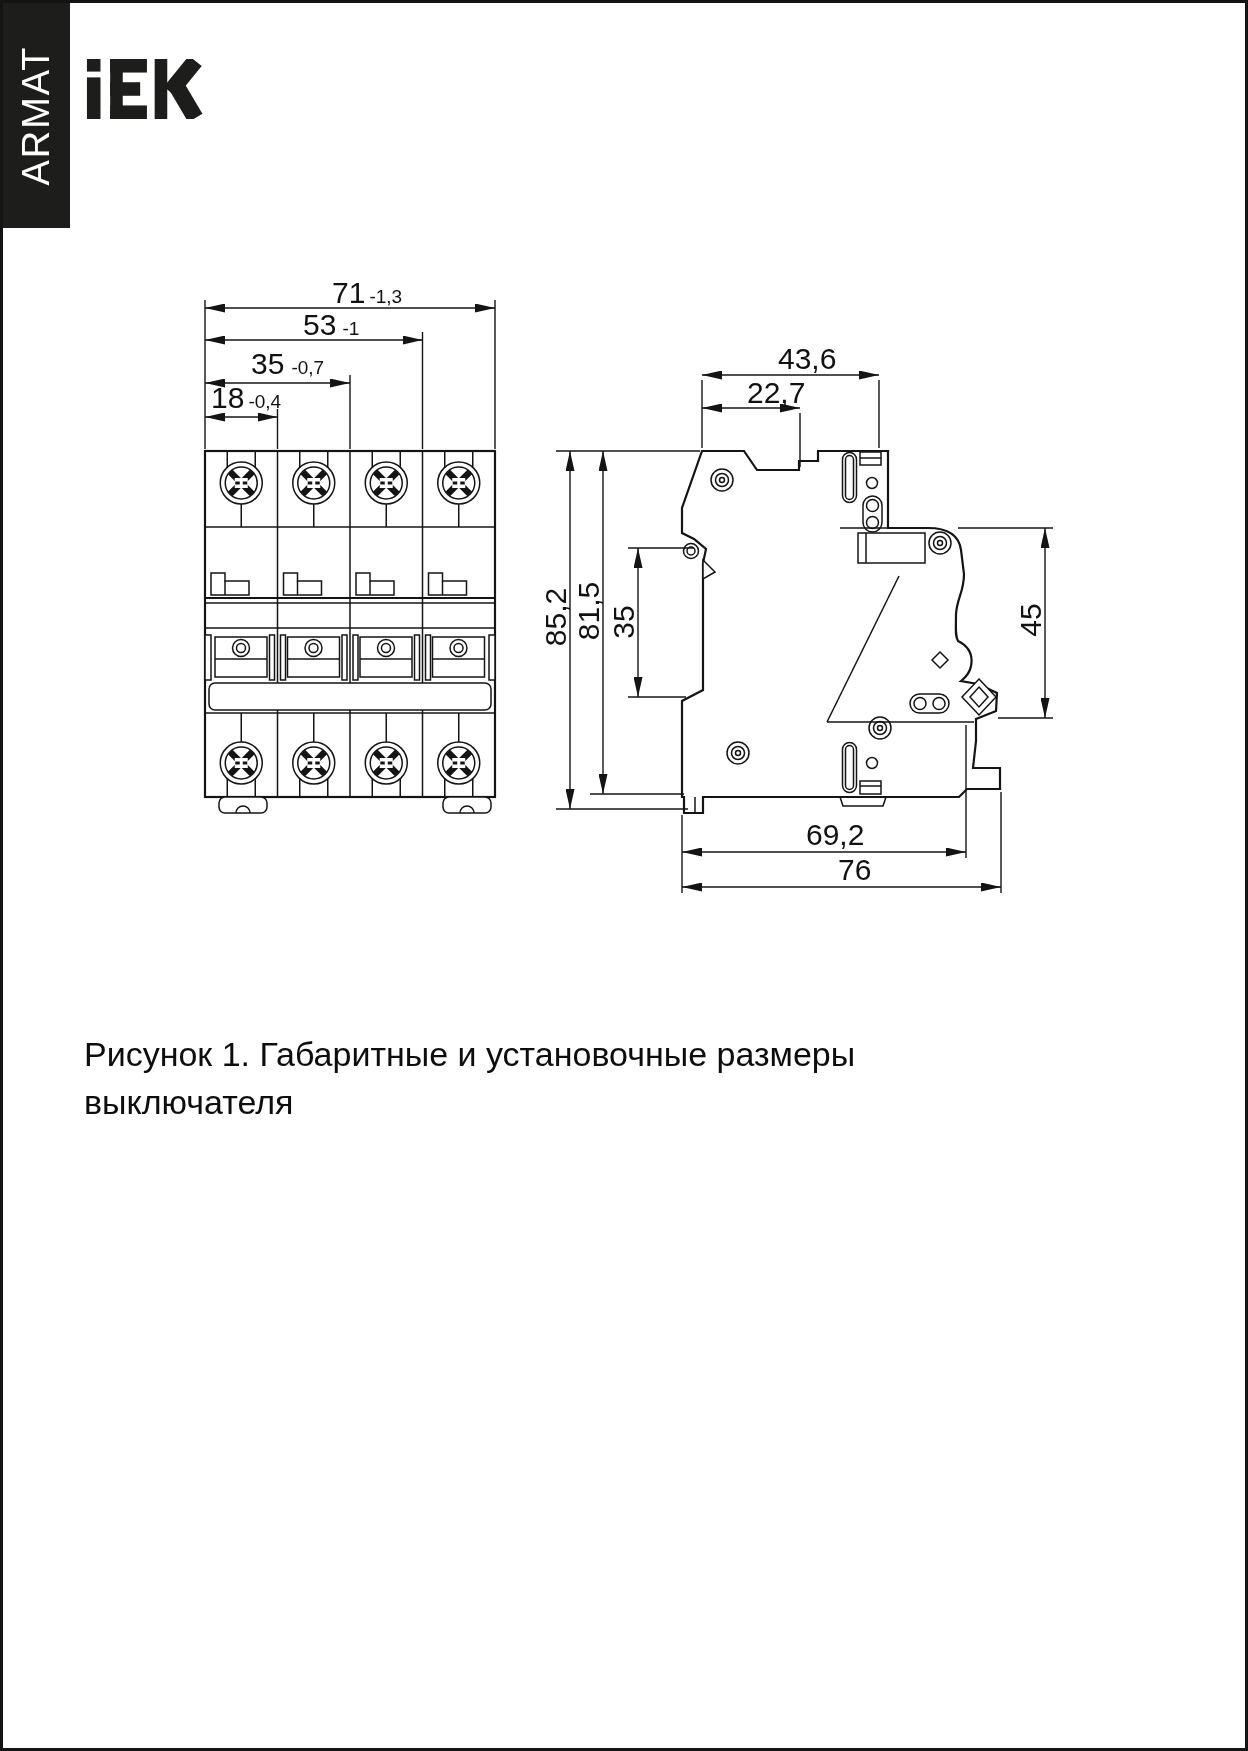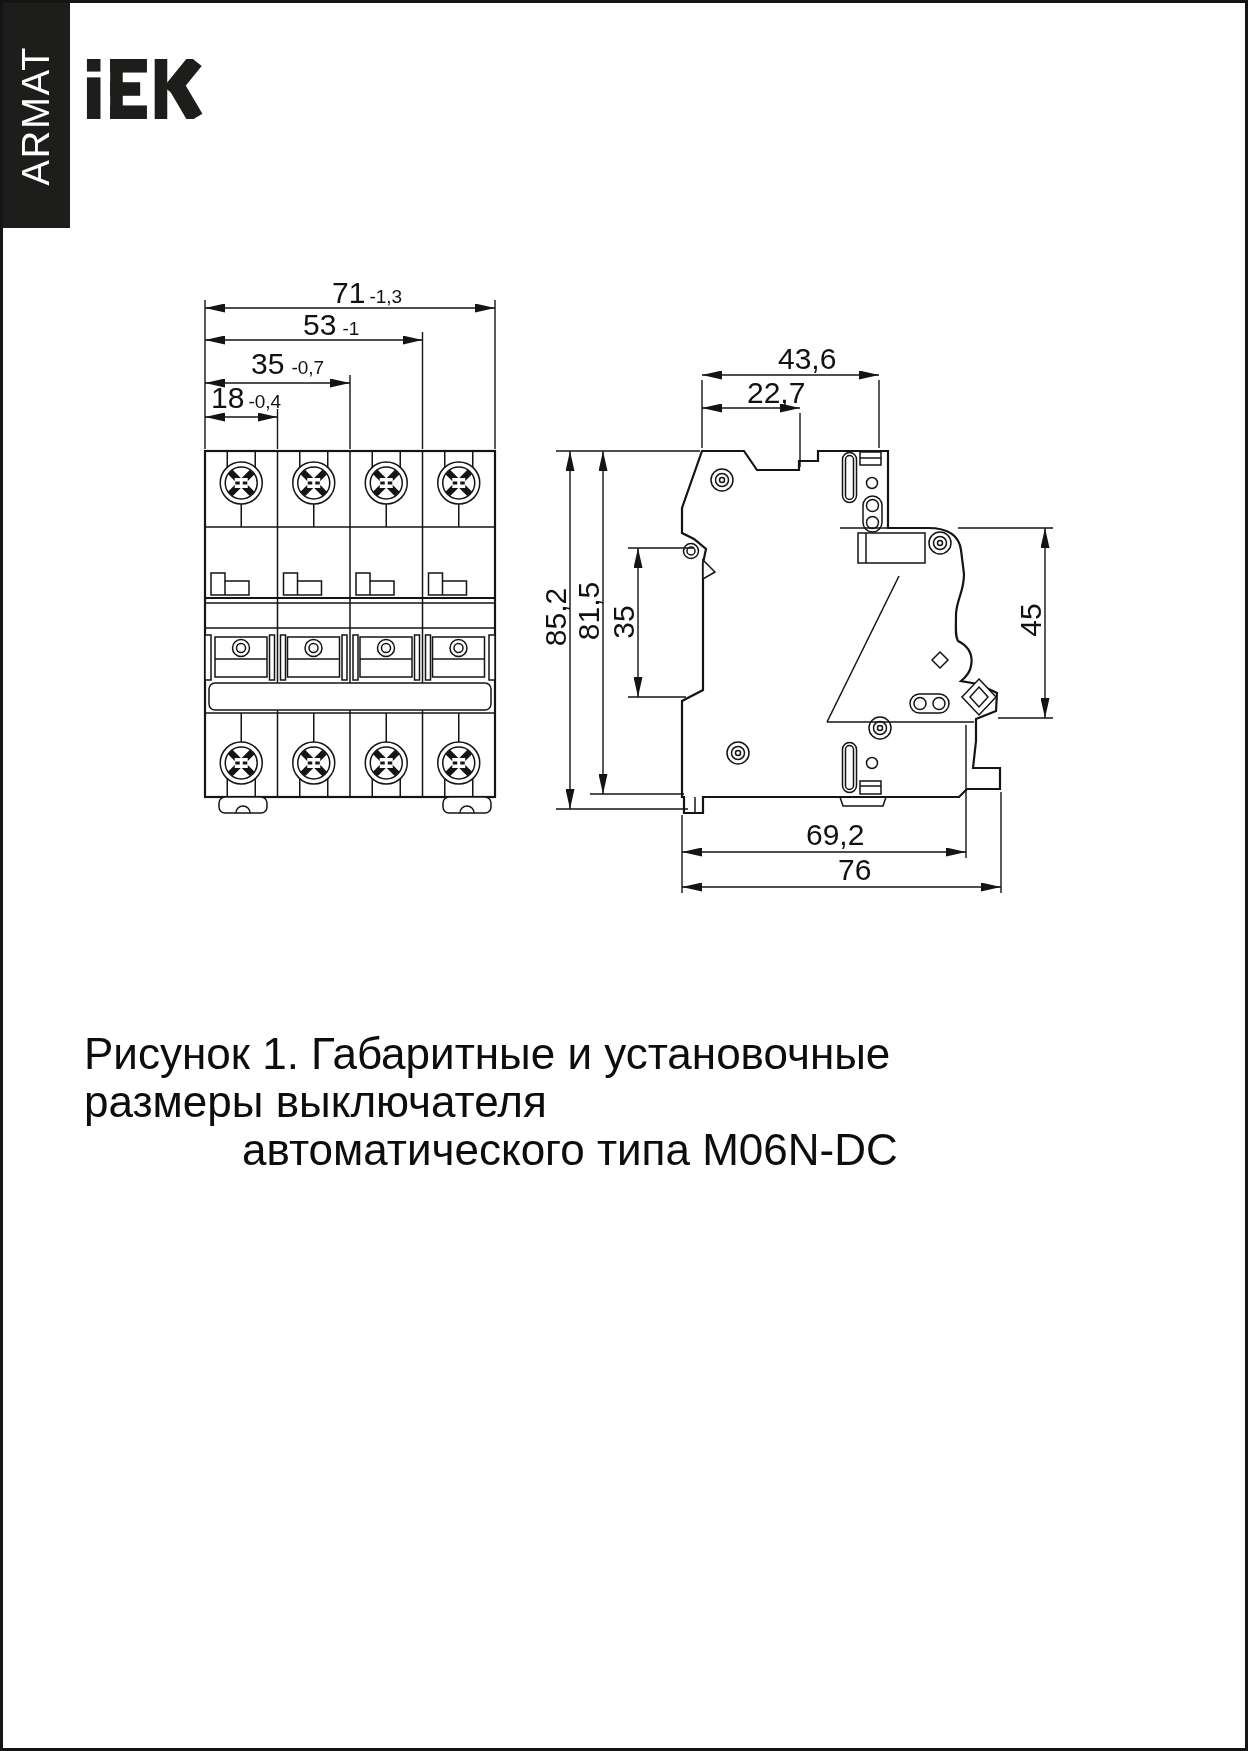--- a/index.html
+++ b/index.html
@@ -31,21 +31,21 @@
   }
   .logo{
     position:absolute;left:86px;top:59px;
   }
   .drawing{
     position:absolute;left:0;top:0;
   }
   .caption{
     position:absolute;left:84px;top:1030px;
     width:980px;
-    font-size:44px;
+    font-size:34px;
     color:#0d0d0d;
     line-height:48px;
     letter-spacing:0px;
   }
   .caption .l2{margin-left:158px;}
   svg text{fill:#111111;}
   .dim-num{font-size:30px;}
   .dim-tol{font-size:19px;}
 </style>
 </head>
@@ -317,15 +317,14 @@
       <text class="dim-num" text-anchor="middle" transform="rotate(-90 599 611)" x="599" y="611">81,5</text>
       <text class="dim-num" text-anchor="middle" transform="rotate(-90 634 622)" x="634" y="622">35</text>
       <text class="dim-num" text-anchor="middle" transform="rotate(-90 1041 620)" x="1041" y="620">45</text>
       <text x="806" y="845" class="dim-num">69,2</text>
       <text x="838" y="880" class="dim-num">76</text>
     </g>
   </svg>
 
   <div class="caption">
     <div class="l1">Рисунок 1. Габаритные и установочные размеры выключателя</div>
-    <div class="l2">автоматического типа M06N-DC</div>
   </div>
 </div>
 
 </body></html>

